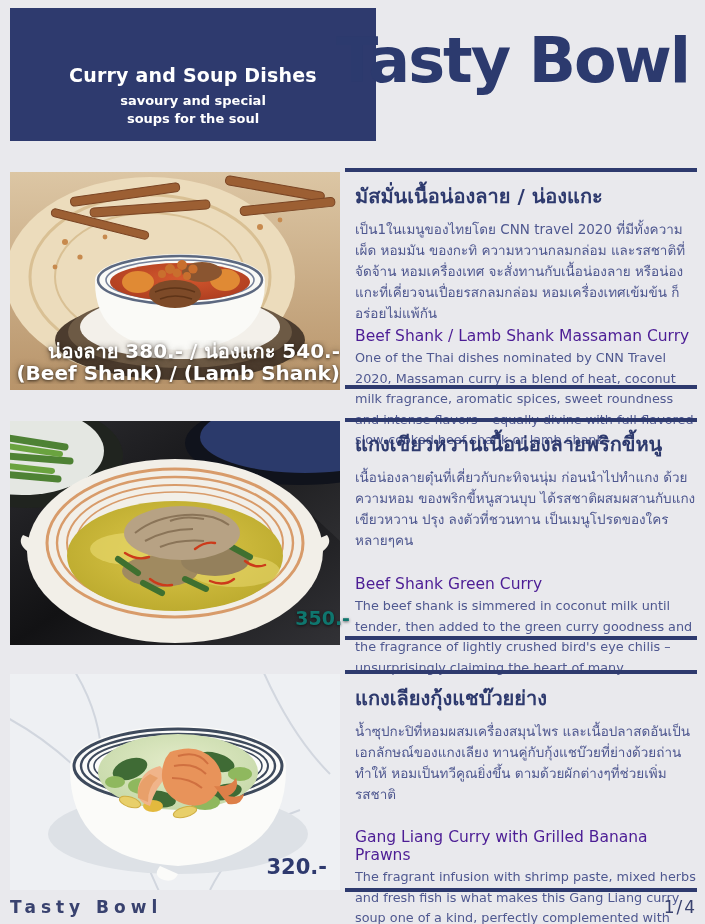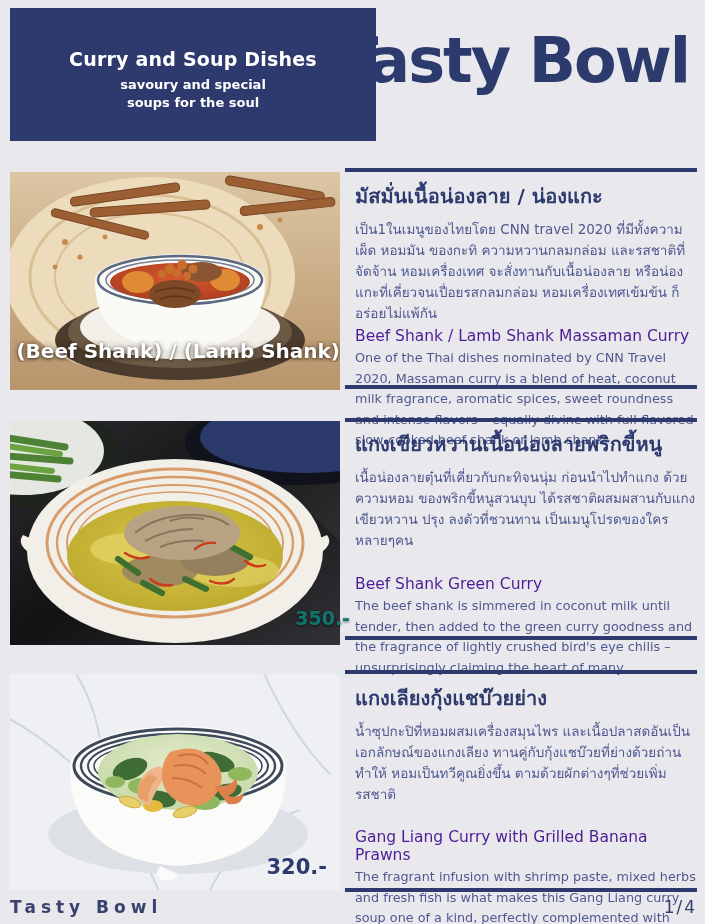--- a/index.html
+++ b/index.html
@@ -9,21 +9,21 @@
     background:#e9e9ed;
     font-family:"DejaVu Sans", sans-serif;
     overflow:hidden;
   }
   .abs { position:absolute; }
 
   
   .category-box {
     left:10px; top:8px; width:366px; height:133px;
     background:#2e3a6e; color:#ffffff; text-align:center;
-    padding-top:40px;
+    padding-top:56px;
   }
   .category-title { font-size:19px; font-weight:bold; letter-spacing:.2px; }
   .category-sub { font-size:13px; font-weight:600; line-height:18px; margin-top:6px; }
   .brand-title {
     left:336px; top:24px; width:366px;
     font-size:62px; font-weight:800; letter-spacing:-2px;
     color:#2c3a6e; white-space:nowrap;
   }
 
   
@@ -129,20 +129,21 @@
         <circle cx="172" cy="93" r="5"></circle>
         <circle cx="183" cy="97" r="4.6"></circle>
         <circle cx="167" cy="101" r="4.4"></circle>
         <circle cx="177" cy="104" r="4"></circle>
         <circle cx="152" cy="102" r="4"></circle>
       </g>
   </svg>
 </div>
 
 <div class="abs price-overlay-1">
+  <div>น่องลาย 380.-  / น่องแกะ  540.-</div>
   <div>(Beef Shank)  / (Lamb Shank)</div>
 </div>
 
 <div class="abs text-col" style="top:180px;">
   <div class="thai-title">มัสมั่นเนื้อน่องลาย / น่องแกะ</div>
   <div class="thai-desc">เป็น1ในเมนูของไทยโดย CNN travel 2020 ที่มีทั้งความเผ็ด หอมมัน ของกะทิ ความหวานกลมกล่อม และรสชาติที่จัดจ้าน หอมเครื่องเทศ จะสั่งทานกับเนื้อน่องลาย หรือน่องแกะที่เคี่ยวจนเปื่อยรสกลมกล่อม หอมเครื่องเทศเข้มข้น ก็อร่อยไม่แพ้กัน</div>
 </div>
 <div class="abs text-col" style="top:295px;">
   <div class="eng-title">Beef Shank / Lamb Shank Massaman Curry</div>
   <div class="eng-desc">One of the Thai dishes nominated by CNN Travel 2020, Massaman curry is a blend of heat, coconut milk fragrance, aromatic spices, sweet roundness and intense flavors – equally divine with full-flavored slow-cooked beef shank or lamb shank.</div>

